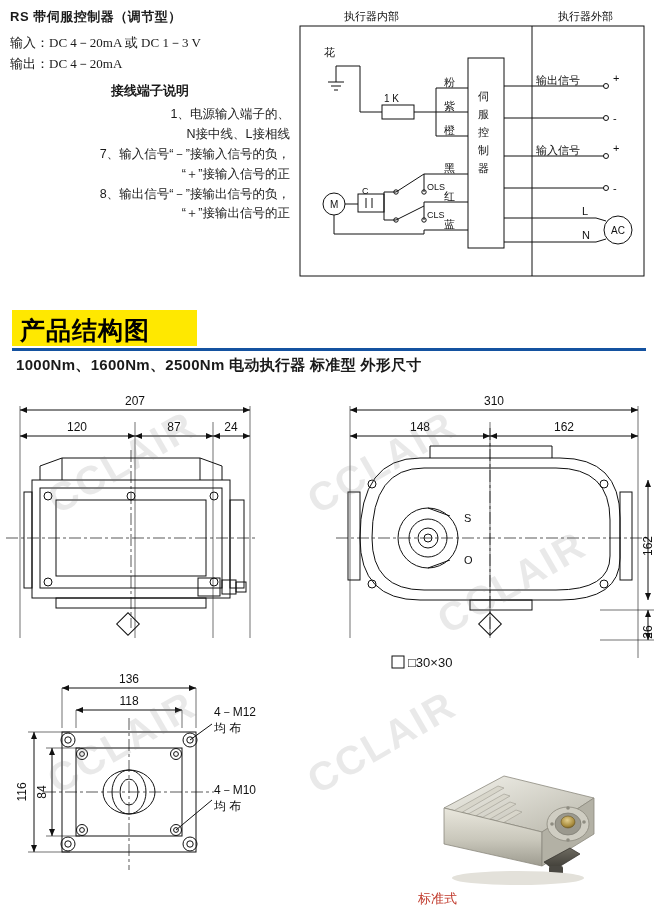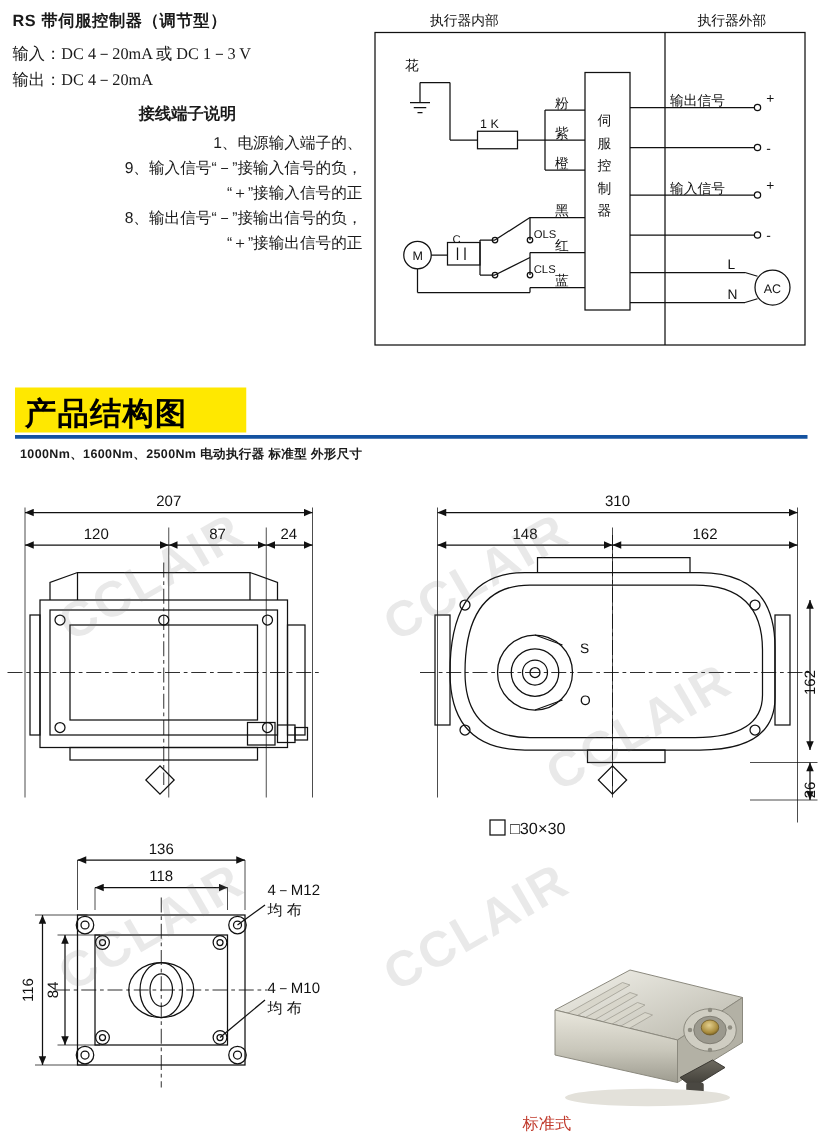--- a/index.html
+++ b/index.html
@@ -25,21 +25,21 @@
   
   #banner{left:12px;top:310px;width:634px;height:44px;}
   #banner .bar{position:absolute;left:0;top:0;width:185px;height:36px;background:#ffe800;}
   #banner .bar span{
     position:absolute;left:8px;top:4px;font-size:25px;font-weight:bold;color:#000;
     letter-spacing:1px;
   }
   #banner .underline{position:absolute;left:0;top:38px;width:634px;height:3px;background:#1452a0;}
 
   
-  #subtitle{left:16px;top:356px;font-size:10px;font-weight:bold;letter-spacing:.3px;}
+  #subtitle{left:16px;top:356px;font-size:15px;font-weight:bold;letter-spacing:.3px;}
 
   
   #drawings{left:0;top:388px;width:658px;height:528px;}
   #drawings svg{display:block;}
 
   
   #photo{left:418px;top:762px;width:200px;height:150px;}
   .photo-box{position:relative;width:200px;height:128px;}
   .photo-cap{
     position:absolute;left:0;top:128px;width:200px;text-align:left;
@@ -54,21 +54,22 @@
 </style>
 </head>
 <body>
 
 <div class="abs" id="top-text">
   <div class="t-title">RS 带伺服控制器（调节型）</div>
   <div class="t-line">输入：DC 4－20mA 或 DC 1－3 V</div>
   <div class="t-line">输出：DC 4－20mA</div>
   <div class="t-sub">接线端子说明</div>
   <div class="t-item">1、电源输入端子的、</div>
-  <div class="t-item">9、输入信号“－”接输入信号的负，</div>
+  <div class="t-item ind">N接中线、L接相线</div>
+  <div class="t-item">7、输入信号“－”接输入信号的负，</div>
   <div class="t-item ind2">“＋”接输入信号的正</div>
   <div class="t-item">8、输出信号“－”接输出信号的负，</div>
   <div class="t-item ind2">“＋”接输出信号的正</div>
 </div>
 
 <div class="abs" id="schematic">
 <svg width="352" height="272" viewBox="0 0 352 272" xmlns="http://www.w3.org/2000/svg">
   <g fill="none" stroke="#111" stroke-width="1">
 
     <rect x="4" y="20" width="344" height="250"></rect>

